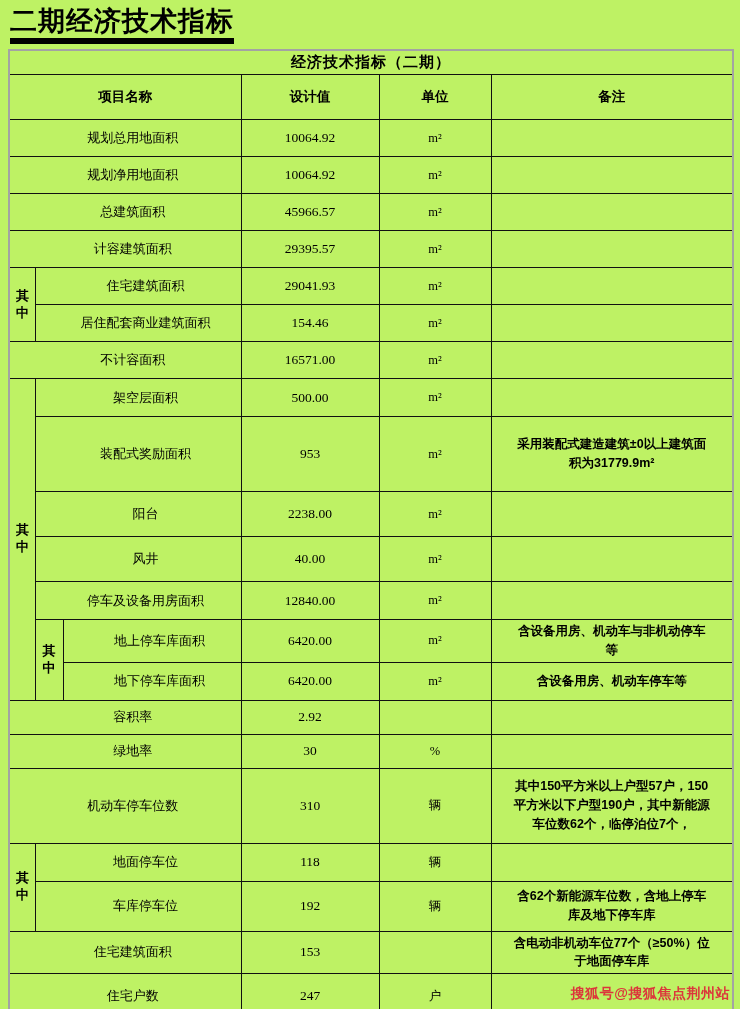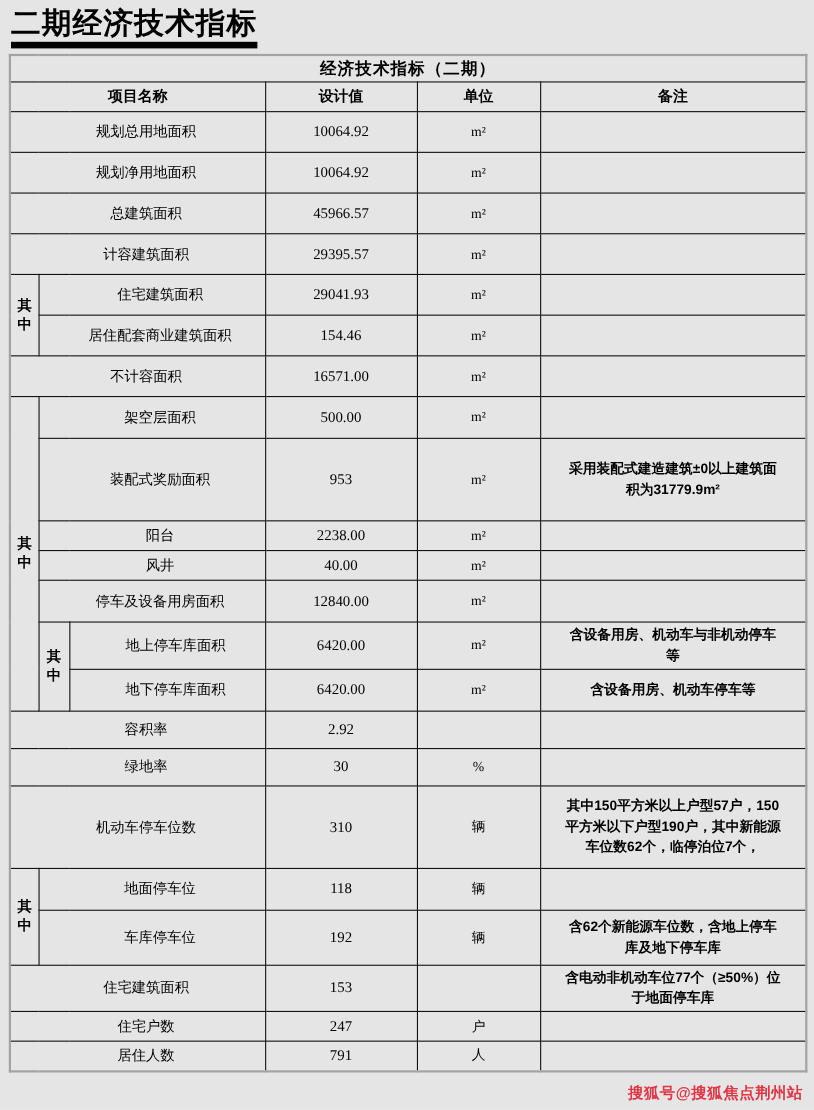--- a/index.html
+++ b/index.html
@@ -5,21 +5,21 @@
   * { box-sizing: border-box; margin: 0; padding: 0; }
   html, body { width: 740px; }
   body {
     height: 1009px;
     background: #ffffff;
     font-family: "Liberation Sans", sans-serif;
     color: #000;
     position: relative;
     overflow: hidden;
   }
-  .page { position: absolute; inset: 0; background: #e5e5e5; }
+  .page { position: absolute; inset: 0; background: #bef264; }
   .title-wrap { padding: 6px 0 5px 10px; }
   .page-title {
     display: inline-block;
     font-size: 27px;
     font-weight: 900;
     letter-spacing: 1px;
     border-bottom: 6px solid #000;
     padding-bottom: 1px;
     line-height: 1.15;
   }
@@ -38,21 +38,21 @@
     overflow: hidden;
     font-size: 13px;
   }
   .c-g1   { width: 26px; }
   .c-g2   { width: 28px; }
   .c-name { width: 178px; }
   .c-val  { width: 138px; }
   .c-unit { width: 112px; }
   .c-rem  { width: 242px; }
   tr { height: 37px; }
-  .h24 { height: 24px; } .h33 { height: 27px; } .h34 { height: 34px; }
+  .h24 { height: 24px; } .h33 { height: 45px; } .h34 { height: 34px; }
   .h38 { height: 38px; } .h42 { height: 42px; } .h50 { height: 50px; }
   .h75 { height: 75px; }
   .caption { font-weight: 700; font-size: 15px; letter-spacing: 1px; }
   .head td { font-weight: 700; font-size: 13.5px; }
   .name { font-weight: 400; padding-left: 19px; }
   .grp  { font-weight: 700; word-break: break-all; line-height: 1.3; padding: 2px 6px; }
   .val, .unit { font-family: "Liberation Serif", serif; font-size: 13.5px; }
   .unit { font-size: 12.5px; }
   .rem  { font-weight: 600; font-size: 12.5px; line-height: 1.5; padding: 2px 22px; }
   .watermark {

